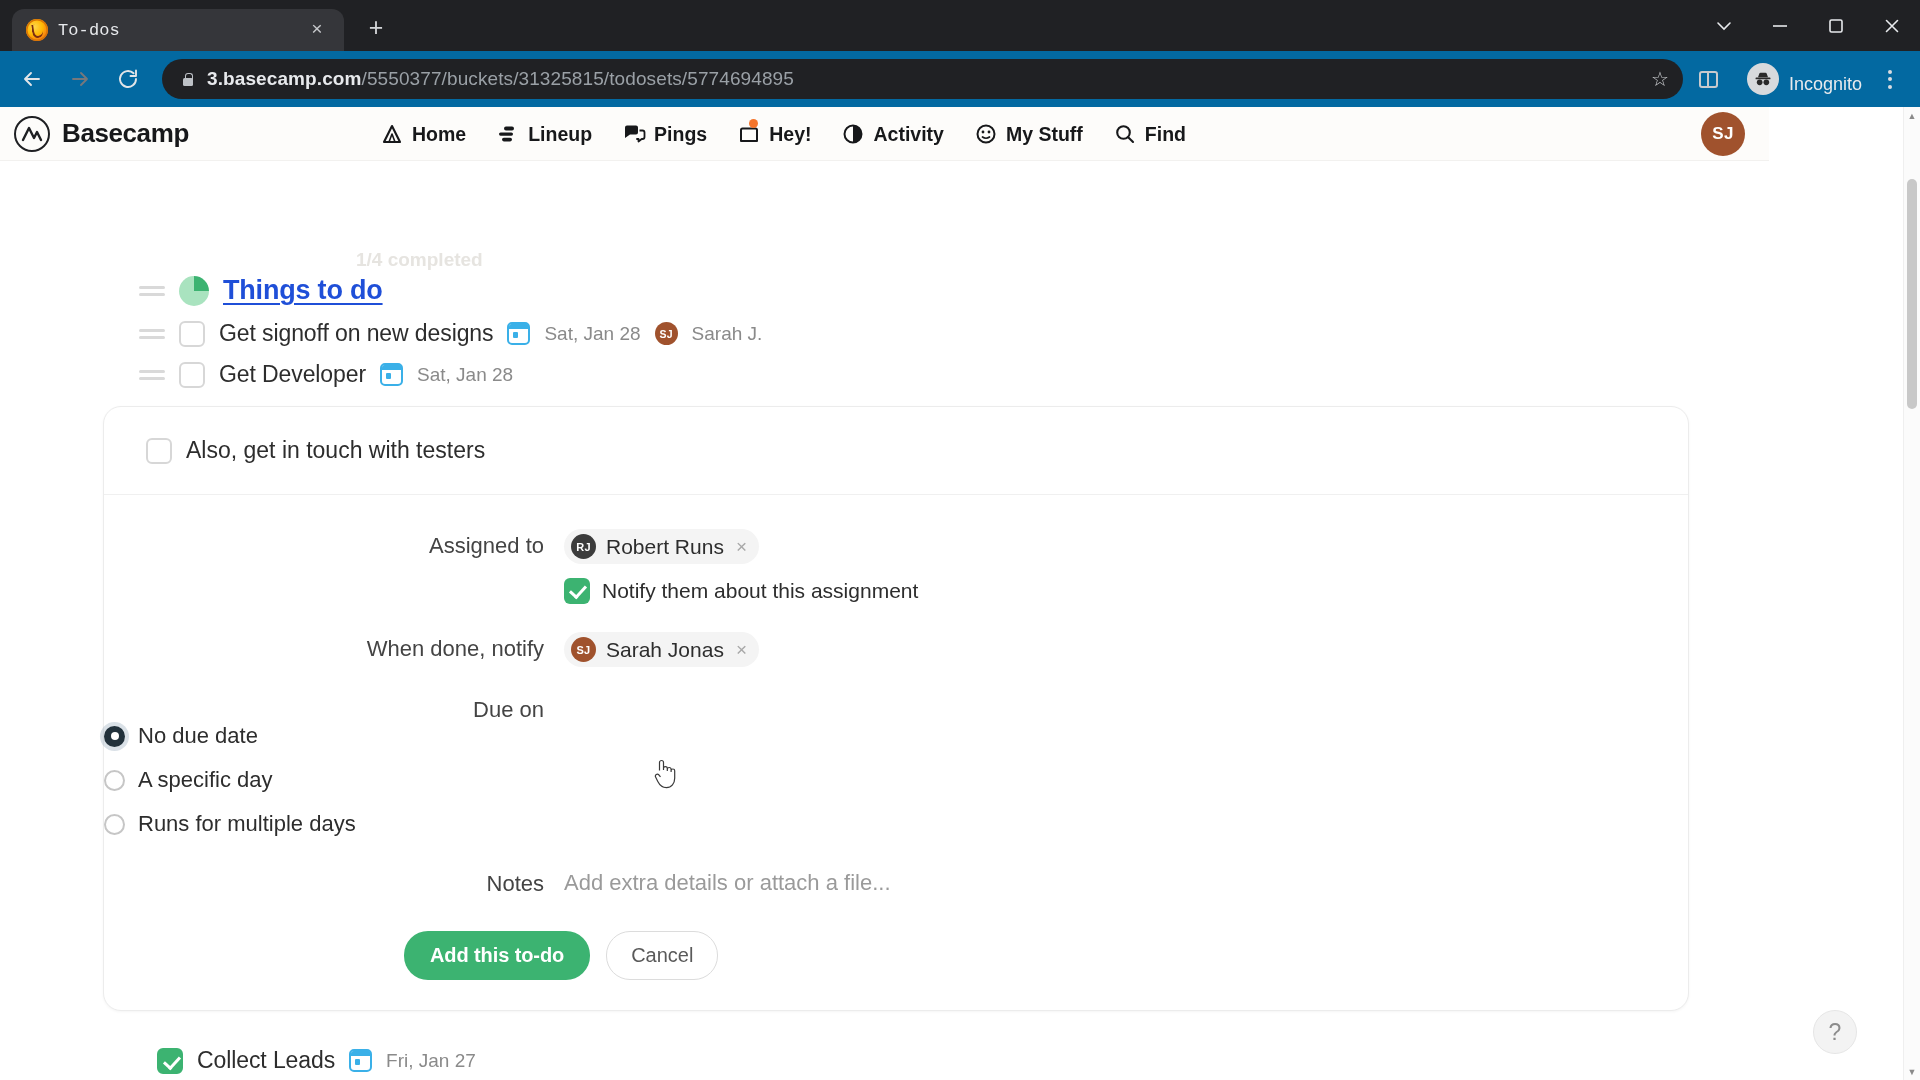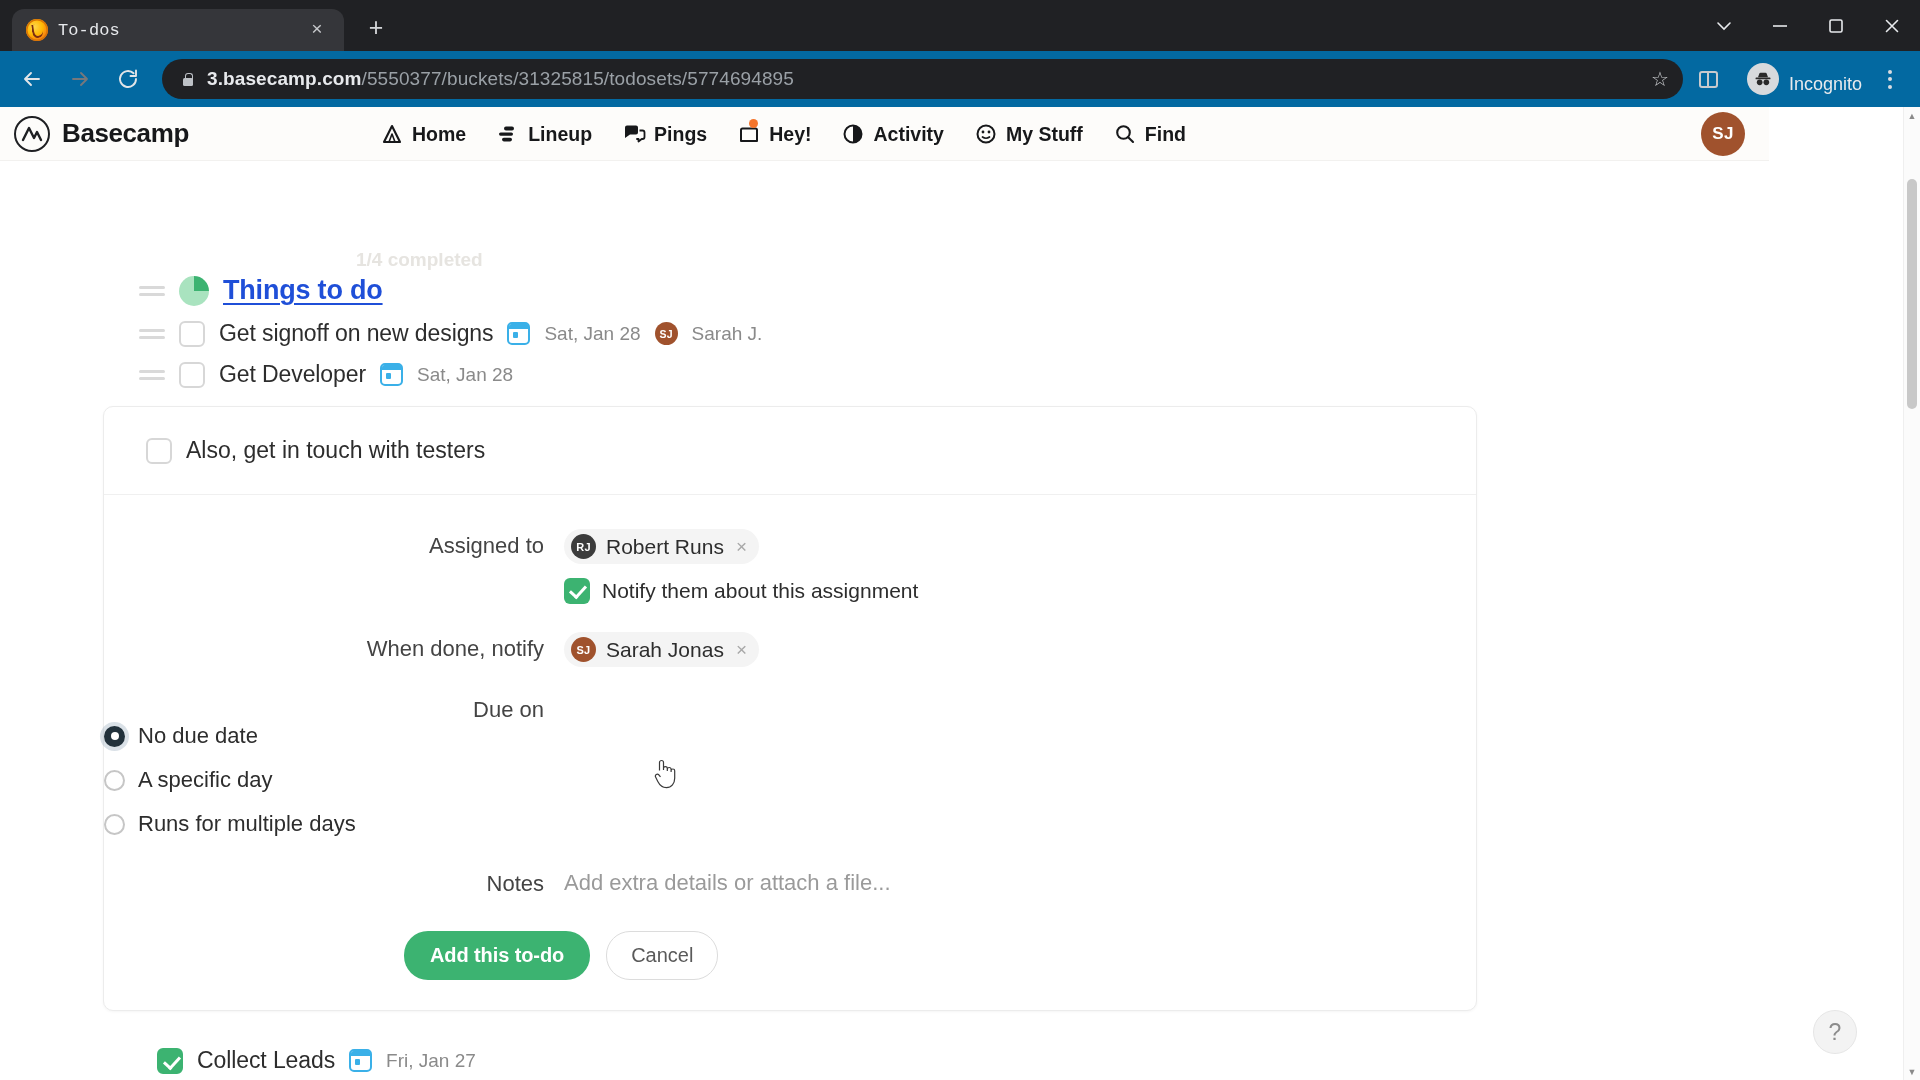--- a/index.html
+++ b/index.html
@@ -135,22 +135,22 @@
   .cal-ico::after { content:""; position:absolute; left:3.5px; top:7.5px; width:5px; height:6px; background:#3ab0e8; border-radius:1px; }
   .date-text { font-size: 19px; color:#8a8a8a; }
   .mini-ava {
     width: 23px; height:23px; border-radius:50%; color:#fff; font-size: 10.5px; font-weight:700;
     display:flex; align-items:center; justify-content:center; flex:none; letter-spacing:.2px;
   }
   .assignee-name { font-size: 19px; color:#8a8a8a; }
 
   
   .composer {
-    margin-top: 18px; width: 1374px; margin-left: -36px;
-    background:#fff; border: 1px solid #ececec; border-radius: 10px;
+    margin-top: 18px; width: 1586px; margin-left: -36px;
+    background:#fff; border: 1px solid #ececec; border-radius: 18px;
     box-shadow: 0 1px 3px rgba(0,0,0,0.045);
   }
   .composer-top { display:flex; align-items:center; gap: 14px; padding: 30px 0 30px 42px; border-bottom:1px solid #f0f0f0; }
   .composer-title { font-size: 23px; color:#2d2d2d; }
   .composer-body { padding: 34px 0 30px 0; }
 
   .frow { display:flex; align-items:flex-start; margin-bottom: 26px; }
   .flabel { width: 460px; text-align:right; padding-right: 20px; font-size: 22px; color:#444; padding-top: 4px; }
   .fctl { flex:1; }
 

